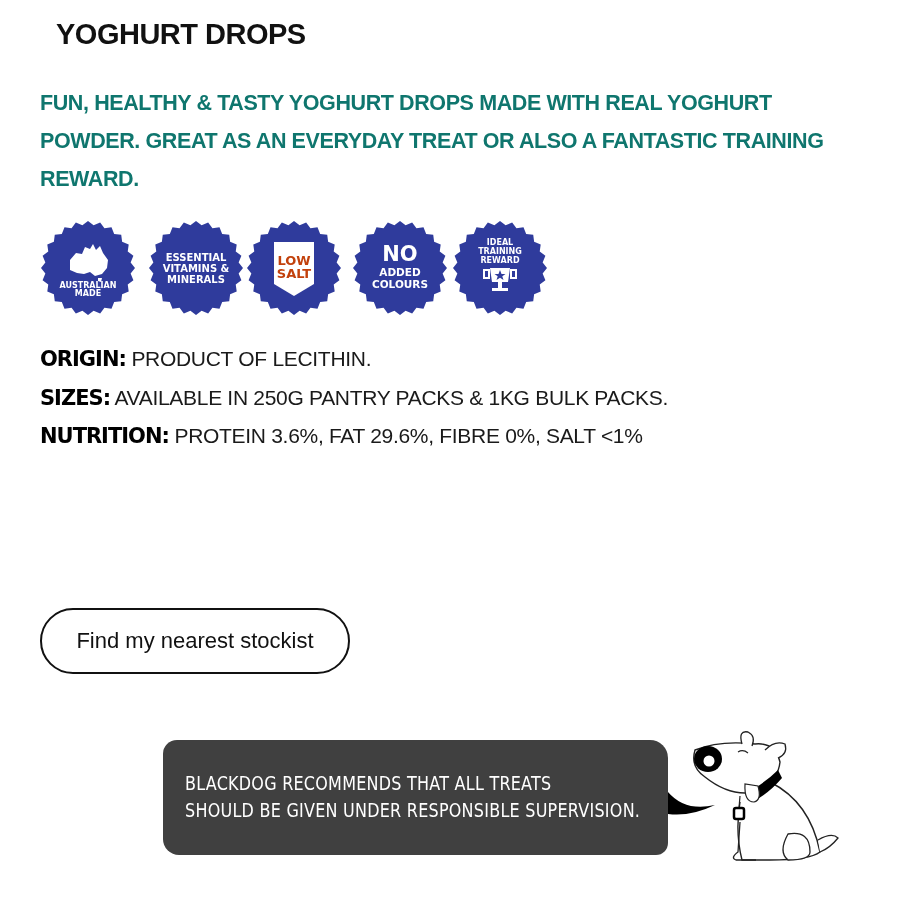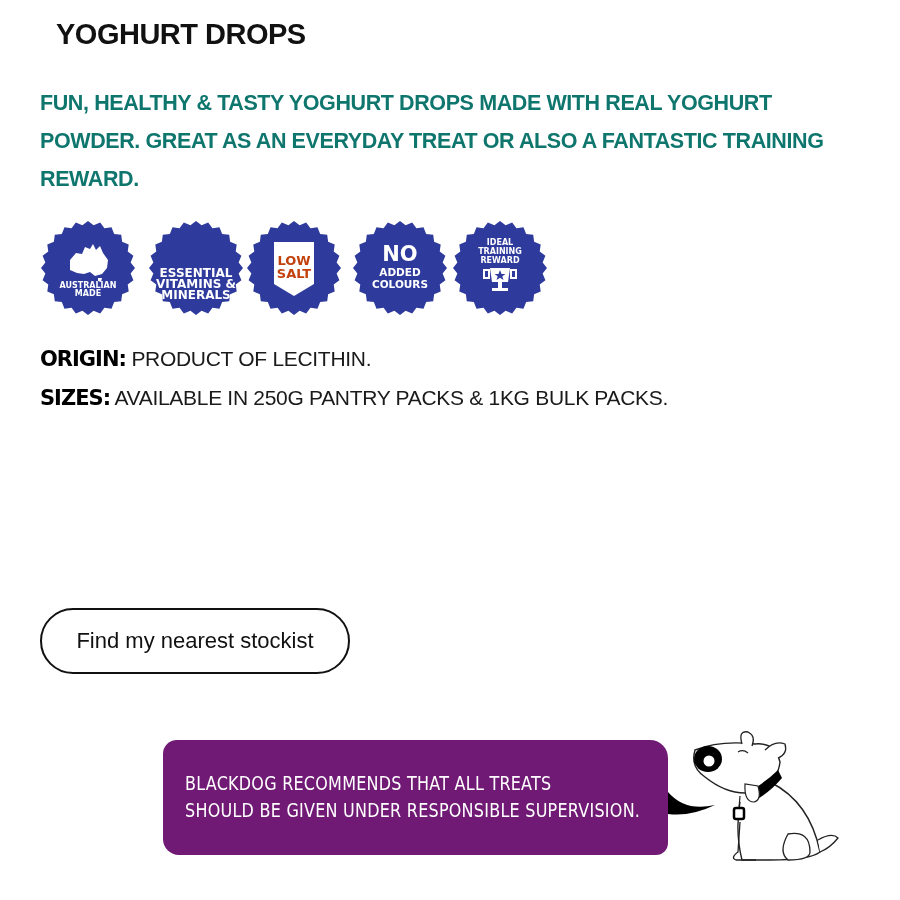--- a/index.html
+++ b/index.html
@@ -15,21 +15,21 @@
   .badge .bt { position:absolute; left:0; right:0; text-align:center; color:#fff;
                font-weight:900; font-family:"DejaVu Sans", sans-serif; line-height:1; }
   .specs { position:absolute; left:40px; top:340px; width:830px; font-size:21px;
            line-height:38.5px; color:#1a1a1a; letter-spacing:-0.3px; }
   .specs .k { font-family:"DejaVu Sans", sans-serif; font-weight:900; letter-spacing:-1px; color:#000000; }
   .stockist { position:absolute; left:40px; top:608px; width:310px; height:66px;
               border:2.5px solid #111; border-radius:34px; box-sizing:border-box;
               background:#fff; display:flex; align-items:center; justify-content:center;
               font-size:22px; color:#111; cursor:pointer; font-family:Liberation Sans, sans-serif; }
   .bubble { position:absolute; left:163px; top:740px; width:505px; height:115px;
-            background:#701a75; border-radius:14px 18px 12px 16px; }
+            background:#404040; border-radius:14px 18px 12px 16px; }
   .bubble .txt { position:absolute; left:22px; top:30px; color:#fff; font-size:19.5px;
                  line-height:27px; letter-spacing:0.3px; font-family:"DejaVu Sans", sans-serif;
                  transform:scaleX(0.82); transform-origin:left top; white-space:nowrap; }
   .dog { position:absolute; left:660px; top:722px; width:200px; height:160px; }
 </style>
 </head>
 <body>
 
 <div class="title">YOGHURT DROPS</div>
 <div class="desc">FUN, HEALTHY &amp; TASTY YOGHURT DROPS MADE WITH REAL YOGHURT POWDER. GREAT AS AN EVERYDAY TREAT OR ALSO A FANTASTIC TRAINING REWARD.</div>
@@ -47,21 +47,21 @@
     <div class="bt" style="top:62px;font-size:8px">
       <div>AUSTRALIAN</div>
         <div>MADE</div>
     </div>
   </div>
 
   <div class="badge" style="left:108px">
     <svg viewBox="0 0 96 96">
         <use href="#scallop"></use>
       </svg>
-    <div class="bt" style="top:48px;font-size:12px;line-height:11px">
+    <div class="bt" style="top:32px;font-size:10px;line-height:11px">
       <div>ESSENTIAL</div>
         <div>VITAMINS &amp;</div>
         <div>MINERALS</div>
     </div>
   </div>
 
   <div class="badge" style="left:206px">
     <svg viewBox="0 0 96 96">
         <use href="#scallop"></use>
       </svg>
@@ -107,20 +107,21 @@
 
 <svg width="0" height="0" style="position:absolute">
   <defs>
     <path id="scallop" fill="#2f3b9c" d="M95.00 48.00 L90.63 53.61 L93.40 60.16 L87.73 64.46 L88.70 71.50 L82.11 74.18 L81.23 81.23 L74.18 82.11 L71.50 88.70 L64.46 87.73 L60.16 93.40 L53.61 90.63 L48.00 95.00 L42.39 90.63 L35.84 93.40 L31.54 87.73 L24.50 88.70 L21.82 82.11 L14.77 81.23 L13.89 74.18 L7.30 71.50 L8.27 64.46 L2.60 60.16 L5.37 53.61 L1.00 48.00 L5.37 42.39 L2.60 35.84 L8.27 31.54 L7.30 24.50 L13.89 21.82 L14.77 14.77 L21.82 13.89 L24.50 7.30 L31.54 8.27 L35.84 2.60 L42.39 5.37 L48.00 1.00 L53.61 5.37 L60.16 2.60 L64.46 8.27 L71.50 7.30 L74.18 13.89 L81.23 14.77 L82.11 21.82 L88.70 24.50 L87.73 31.54 L93.40 35.84 L90.63 42.39 Z"></path>
   </defs>
 </svg>
 
 <div class="specs">
   <div><span class="k">ORIGIN:</span><span> PRODUCT OF LECITHIN.</span></div>
   <div><span class="k">SIZES:</span><span> AVAILABLE IN 250G PANTRY PACKS &amp; 1KG BULK PACKS.</span></div>
+  <div><span class="k">NUTRITION:</span><span> PROTEIN 3.6%, FAT 29.6%, FIBRE 0%, SALT &lt;1%</span></div>
 </div>
 
 <div class="stockist">Find my nearest stockist</div>
 
 <div class="bubble">
   <div class="txt">
     <div>BLACKDOG RECOMMENDS THAT ALL TREATS</div>
     <div>SHOULD BE GIVEN UNDER RESPONSIBLE SUPERVISION.</div>
   </div>
 </div>

